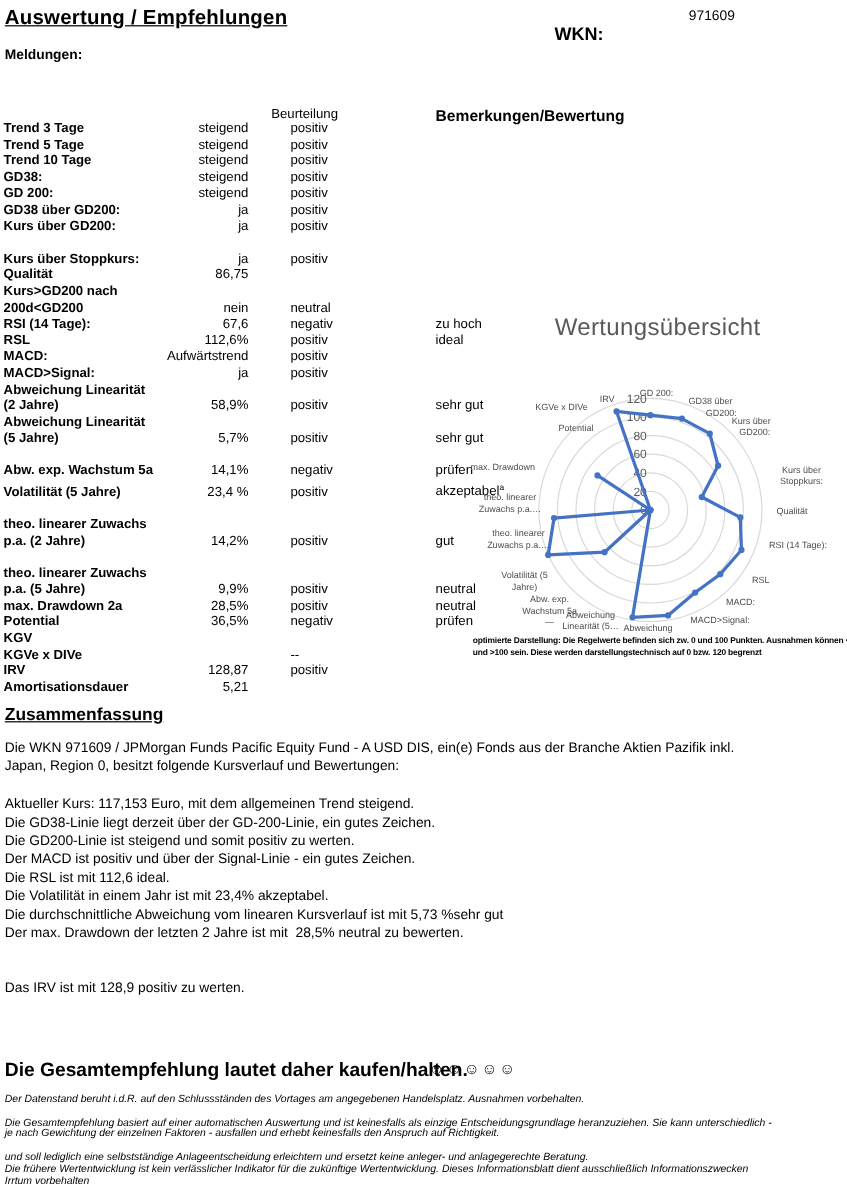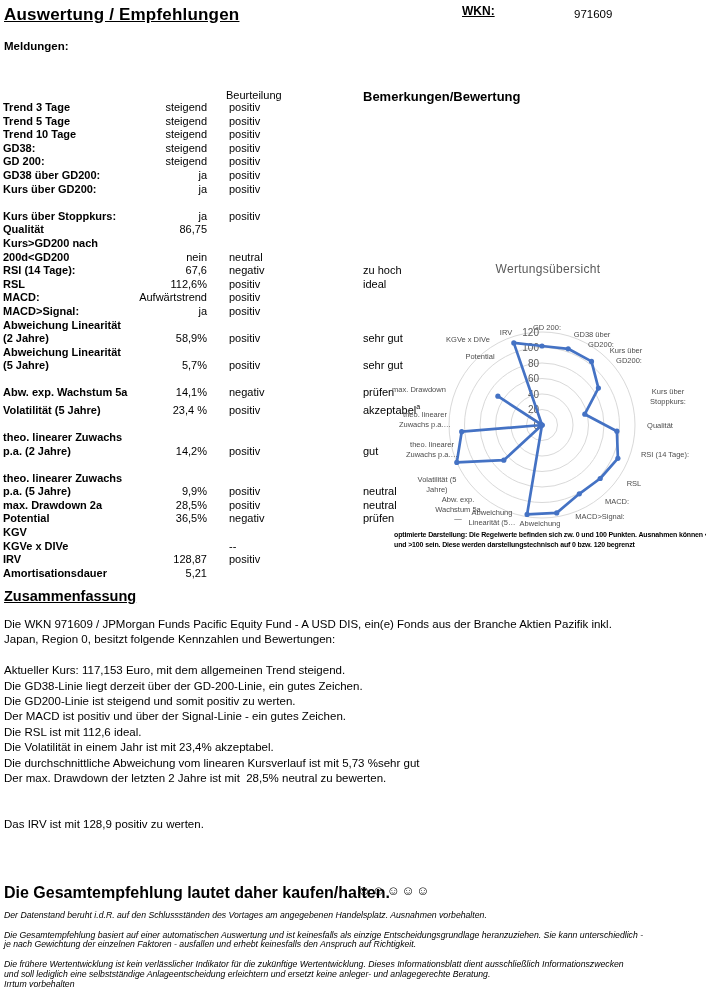--- a/index.html
+++ b/index.html
@@ -4,37 +4,37 @@
 <style>
   * { margin:0; padding:0; box-sizing:border-box; }
   html,body { background:#fff; }
   body {
     width:706px; height:998px; position:relative; overflow:hidden;
     font-family:"Liberation Sans", sans-serif; color:#000;
   }
   .abs { position:absolute; }
   
   .page-title { left:4px; top:5px; font-size:17px; font-weight:bold; text-decoration:underline; letter-spacing:.2px; }
-  .wkn-label  { left:462px; top:4px; font-size:12px; font-weight:bold;text-decoration:underline; }
+  .wkn-label  { left:462px; top:20px; font-size:15px; font-weight:bold; }
   .wkn-value  { left:574px; top:8px; font-size:11.5px; }
   .meldungen  { left:4px; top:40px; font-size:11.5px; font-weight:bold; }
   .col-head-1 { left:226px; top:89px; font-size:11px; font-weight:normal;text-align:center; }
   .col-head-2 { left:363px; top:89px; font-size:13px; font-weight:bold; }
   
   #ttable { position:absolute; left:3px; top:101px; width:700px; }
   .trow { display:grid; grid-template-columns:204px 156px 1fr; align-items:end; font-size:11px; line-height:13.6px; }
   .trow.gap { height:13.6px; }
   .c1 { display:flex; justify-content:space-between; align-items:flex-end; }
   .lbl { font-weight:bold; white-space:pre-line; }
   .val { white-space:nowrap; }
-  .c2 { padding-left:22px; }
+  .c2 { padding-left:35px; }
   .c3 sup { font-size:7px; vertical-align:super; }
   
   .chart { left:390px; top:262px; width:316px; height:296px; }
-  .ctitle { text-align:center; font-size:12px; color:#595959; letter-spacing:.3px; }
+  .ctitle { text-align:center; font-size:20px; color:#595959; letter-spacing:.3px; }
   .chart svg { position:absolute; left:0; top:28px; }
   .cnote { position:absolute; left:4px; top:268px; width:320px; font-size:7px; font-weight:bold;
            line-height:9.6px; white-space:nowrap; letter-spacing:-0.15px; }
   
   .summary { left:4px; top:588px; width:700px; }
   .sum-h { font-size:14.5px; font-weight:bold; text-decoration:underline; margin-bottom:13px; }
   .sline { font-size:11.5px; line-height:15.4px; min-height:15.4px; white-space:pre-wrap; }
   
   .reco-text { left:4px; top:884px; font-size:16px; font-weight:bold; }
   .smileys { left:357px; top:883px; font-size:13px; letter-spacing:1.5px; }
@@ -333,21 +333,21 @@
     <div class="cnote" id="cnote">
         <div>optimierte Darstellung: Die Regelwerte befinden sich zw. 0 und 100 Punkten. Ausnahmen können &lt;0</div>
         <div>und &gt;100 sein. Diese werden darstellungstechnisch auf 0 bzw. 120 begrenzt</div>
       </div>
   </div>
 
   <div class="abs summary">
     <div class="sum-h">Zusammenfassung</div>
     <div id="sumbody">
         <div class="sline">Die WKN 971609 / JPMorgan Funds Pacific Equity Fund - A USD DIS, ein(e) Fonds aus der Branche Aktien Pazifik inkl.</div>
-        <div class="sline">Japan, Region 0, besitzt folgende Kennzahlen und Bewertungen:</div>
+        <div class="sline">Japan, Region 0, besitzt folgende Kursverlauf und Bewertungen:</div>
         <div class="sline"></div>
         <div class="sline">Aktueller Kurs: 117,153 Euro, mit dem allgemeinen Trend steigend.</div>
         <div class="sline">Die GD38-Linie liegt derzeit über der GD-200-Linie, ein gutes Zeichen.</div>
         <div class="sline">Die GD200-Linie ist steigend und somit positiv zu werten.</div>
         <div class="sline">Der MACD ist positiv und über der Signal-Linie - ein gutes Zeichen.</div>
         <div class="sline">Die RSL ist mit 112,6 ideal.</div>
         <div class="sline">Die Volatilität in einem Jahr ist mit 23,4% akzeptabel.</div>
         <div class="sline">Die durchschnittliche Abweichung vom linearen Kursverlauf ist mit 5,73 %sehr gut</div>
         <div class="sline">Der max. Drawdown der letzten 2 Jahre ist mit  28,5% neutral zu bewerten.</div>
         <div class="sline"></div>
@@ -358,17 +358,17 @@
 
   <div class="abs reco-text">Die Gesamtempfehlung lautet daher kaufen/halten.</div>
   <div class="abs smileys">☺☺☺☺☺</div>
 
   <div id="footer">
       <div class="fline">Der Datenstand beruht i.d.R. auf den Schlussständen des Vortages am angegebenen Handelsplatz. Ausnahmen vorbehalten.</div>
       <div class="fline"></div>
       <div class="fline">Die Gesamtempfehlung basiert auf einer automatischen Auswertung und ist keinesfalls als einzige Entscheidungsgrundlage heranzuziehen. Sie kann unterschiedlich -</div>
       <div class="fline">je nach Gewichtung der einzelnen Faktoren - ausfallen und erhebt keinesfalls den Anspruch auf Richtigkeit.</div>
       <div class="fline"></div>
+      <div class="fline">und soll lediglich eine selbstständige Anlageentscheidung erleichtern und ersetzt keine anleger- und anlagegerechte Beratung.</div>
       <div class="fline">Die frühere Wertentwicklung ist kein verlässlicher Indikator für die zukünftige Wertentwicklung. Dieses Informationsblatt dient ausschließlich Informationszwecken</div>
-      <div class="fline">und soll lediglich eine selbstständige Anlageentscheidung erleichtern und ersetzt keine anleger- und anlagegerechte Beratung.</div>
       <div class="fline">Irrtum vorbehalten</div>
     </div>
 </div>
 
 </body></html>

